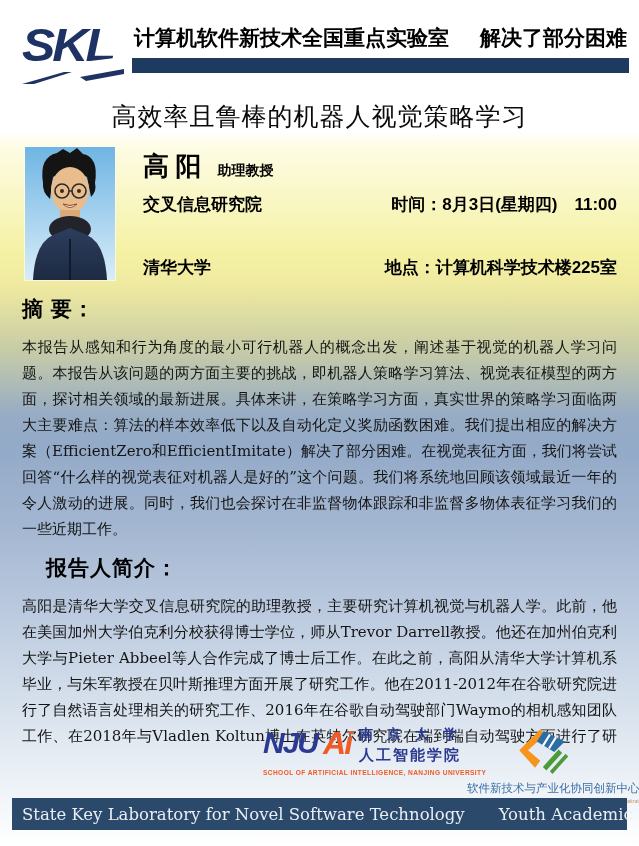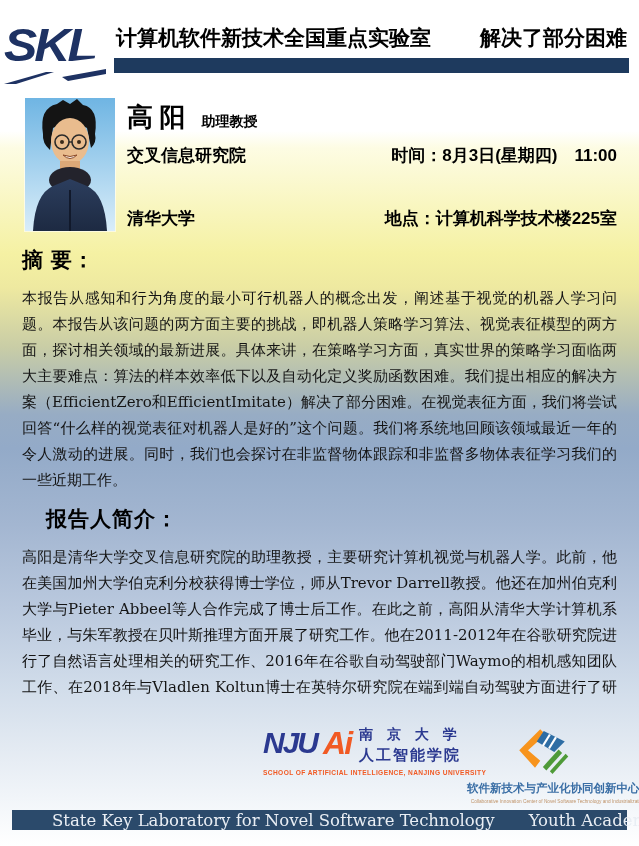--- a/index.html
+++ b/index.html
@@ -21,21 +21,21 @@
       #93aac8 53%,
       #a3b6d1 62%,
       #bac9de 72%,
       #d3deeb 82%,
       #e7edf4 90%,
       #f5f8fb 96%,
       #ffffff 100%);
   }
 
   
-  .header { display:flex; align-items:flex-start; padding:22px 10px 0 4px; }
+  .header { display:flex; align-items:flex-start; padding:22px 10px 0 22px; }
   .skl-logo { position:relative; width:102px; height:62px; flex:0 0 auto; }
   .skl-text {
     font-family:"Liberation Sans", sans-serif;
     font-style:italic; font-weight:900;
     font-size:50px; line-height:50px;
     letter-spacing:-3px; color:#1e3263;
     transform:scaleY(0.92); transform-origin:top left;
   }
   .skl-stripe { position:absolute; left:-4px; width:112px; bottom:16px; height:5px;
     background:#ffffff; transform:rotate(-7deg); }
@@ -46,21 +46,21 @@
   .navy-bar { height:15px; background:#1e3a5e; margin-top:6px; }
 
   
   .talk-title { margin-top:16px; text-align:center; font-size:25px; font-weight:500;
     letter-spacing:1px; color:#0a0a0a; }
 
   
   .speaker { display:flex; margin-top:14px; padding:0 22px 0 25px; height:142px; }
   .photo { width:90px; height:133px; flex:0 0 auto; box-shadow:0 0 0 1px rgba(255,255,255,.6); }
   .photo svg { display:block; width:90px; height:133px; }
-  .speaker-info { flex:1; padding-left:12px; padding-top:2px; min-width:0; }
+  .speaker-info { flex:1; padding-left:28px; padding-top:2px; min-width:0; }
   .name-row { display:flex; align-items:baseline; gap:16px; }
   .speaker-name { font-family:"Liberation Serif", serif; font-weight:bold; font-size:26px; color:#000; }
   .speaker-jobtitle { font-weight:bold; font-size:14px; color:#000; }
   .info-row { display:flex; justify-content:space-between; align-items:flex-end;
     font-weight:bold; font-size:17px; color:#000; white-space:nowrap; }
   .info-row.first { margin-top:9px; }
   .info-row.second { margin-top:40px; }
 
   
   .text-area { margin-top:6px; padding:0 22px; height:458px; overflow:hidden; }
@@ -83,28 +83,28 @@
   .nju-ai { font-style:italic; font-weight:900; font-size:32px; line-height:34px;
     letter-spacing:-2px; color:#f15a24; }
   .nju-cn { color:#2b3990; font-weight:bold; margin-left:2px; }
   .nju-cn-top { font-size:14px; letter-spacing:5px; white-space:nowrap; }
   .nju-cn-bottom { font-size:15px; letter-spacing:2px; margin-top:2px; white-space:nowrap; }
   .nju-caption { margin-top:4px; font-size:6.6px; font-weight:bold; color:#f15a24;
     letter-spacing:.4px; white-space:nowrap; }
 
   .cic-logo { width:150px; text-align:center; }
   .cic-logo svg { width:56px; height:52px; display:block; margin:0 auto; }
-  .cic-cn { margin-top:3px; font-size:11.5px; font-weight:bold; color:#3a6ea5; white-space:nowrap; }
+  .cic-cn { margin-top:3px; font-size:11.5px; font-weight:normal; color:#3a6ea5; white-space:nowrap; }
   .cic-en { margin-top:2px; font-size:5px; color:#c0946a; white-space:nowrap; transform:scale(.95); }
 
   
-  .bottom-bar { position:absolute; left:12px; right:12px; bottom:16px; height:20px;
+  .bottom-bar { position:absolute; left:12px; right:12px; bottom:16px; height:32px;
     background:#2b4a6b; color:#e9eef4; display:flex; align-items:center;
     font-family:"DejaVu Serif","Liberation Serif", serif; font-size:16.5px;
-    padding-left:40px; gap:34px; white-space:nowrap; }
+    padding-left:10px; gap:34px; white-space:nowrap; }
 </style>
 </head>
 <body>
 
 <div class="poster">
 
   <div class="header">
     <div class="skl-logo">
       <div class="skl-text">SKL</div>
       <div class="skl-stripe"></div>
@@ -115,20 +115,21 @@
     </div>
     <div class="header-right">
       <div class="header-texts">
         <span>计算机软件新技术全国重点实验室</span>
         <span>解决了部分困难</span>
       </div>
       <div class="navy-bar"></div>
     </div>
   </div>
 
+  <div class="talk-title">高效率且鲁棒的机器人视觉策略学习</div>
 
   <div class="speaker">
     <div class="photo">
       <svg viewBox="0 0 90 133">
         <defs>
           <linearGradient id="sky" x1="0" y1="0" x2="0" y2="1">
             <stop offset="0" stop-color="#6fb5e3"></stop>
               <stop offset="1" stop-color="#d9edf9"></stop>
           </linearGradient>
           <linearGradient id="jacket" x1="0" y1="0" x2="0" y2="1">

